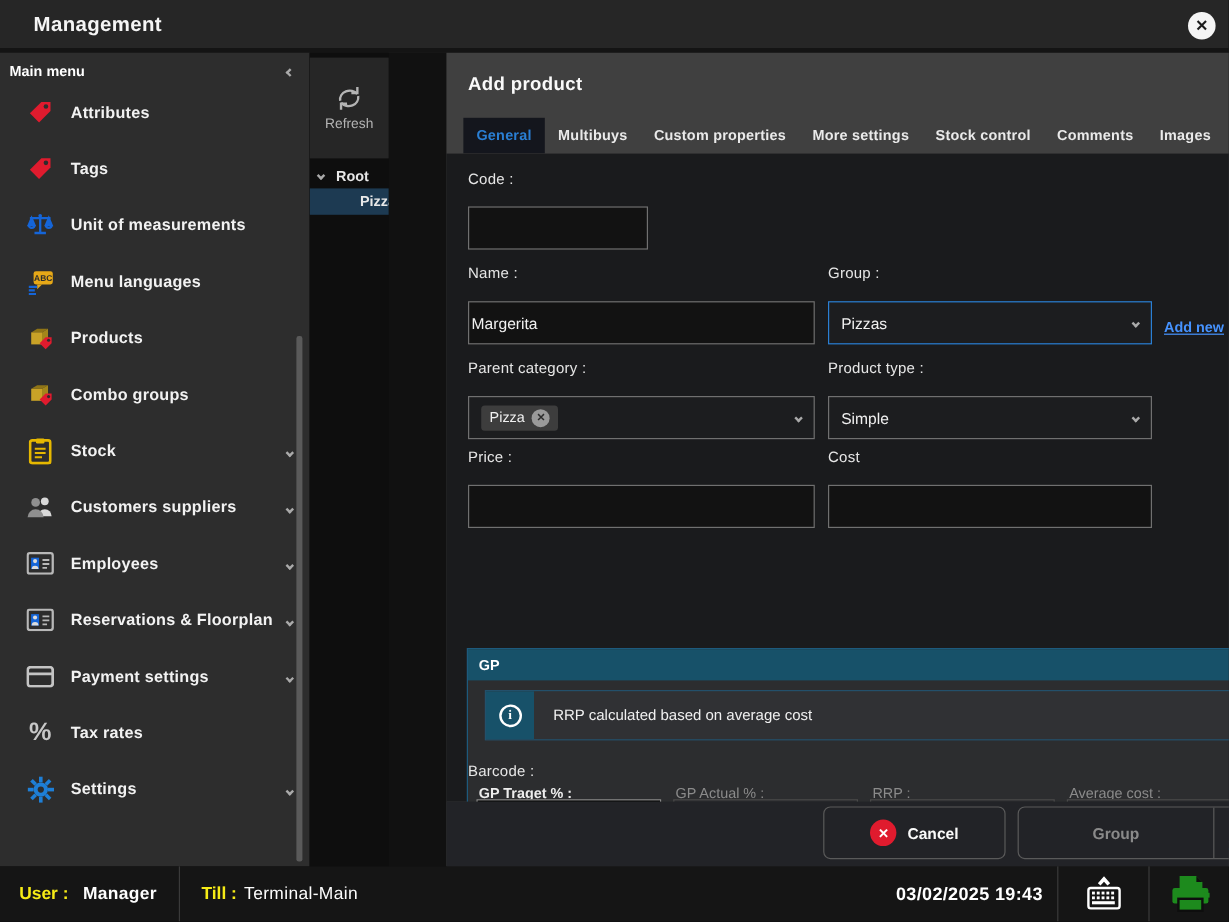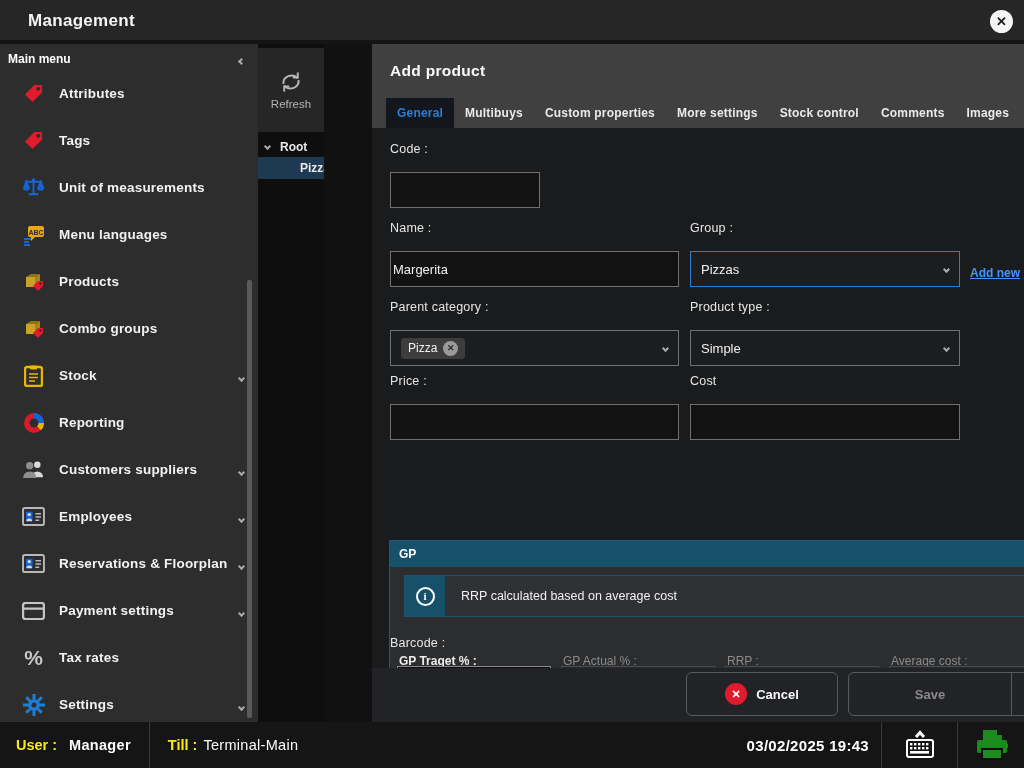--- a/index.html
+++ b/index.html
@@ -187,31 +187,20 @@
         <rect x="6" y="0.5" width="7" height="4" rx="1" fill="#e6b800"></rect>
         <g stroke="#e6b800" stroke-width="1.6">
             <path d="M5 9 h9 M5 12.5 h9 M5 16 h6"></path>
           </g>
       </svg>
     </span>
     <span class="sb-label">Stock</span>
     <span class="sb-chev"><span class="chev down small"></span></span>
   </div>
 
-  <div class="sb-item">
-    <span class="sb-icon">
-      <svg width="22" height="22" viewBox="0 0 22 22">
-        <circle cx="11" cy="11" r="10" fill="#d81a2a"></circle>
-        <path d="M11 1 A10 10 0 0 1 21 11 L11 11 Z" fill="#1565d8"></path>
-        <path d="M21 11 A10 10 0 0 1 18 18.2 L11 11 Z" fill="#e6b800"></path>
-        <circle cx="11" cy="11" r="4.5" fill="#2d2d2d"></circle>
-      </svg>
-    </span>
-    <span class="sb-label">Reporting</span>
-  </div>
 
   <div class="sb-item">
     <span class="sb-icon">
       <svg width="23" height="21" viewBox="0 0 24 22">
         <circle cx="16" cy="6" r="3.4" fill="#d9d9d9"></circle>
           <path d="M10 19 a6 6 0 0 1 12 0 Z" fill="#d9d9d9"></path>
         <circle cx="8" cy="7" r="3.8" fill="#8f8f8f"></circle>
           <path d="M1 20 a7 7 0 0 1 14 0 Z" fill="#8f8f8f"></path>
       </svg>
     </span>
@@ -394,21 +383,21 @@
 
     <div class="flabel" style="left:18px; top:508px;">Barcode :</div>
   </div>
 
   <div class="footer">
     <div class="cancel-btn">
       <span class="cancel-icon">✕</span>
       <span class="cancel-label">Cancel</span>
     </div>
     <div class="save-btn">
-      <span class="save-main">Save</span>
+      <span class="save-main">Group</span>
       <span class="save-split">
           <span class="chev down small"></span>
         </span>
     </div>
   </div>
 
   <div class="main-scroll-track"></div>
   <div class="main-scroll-thumb"></div>
 </div>
 

